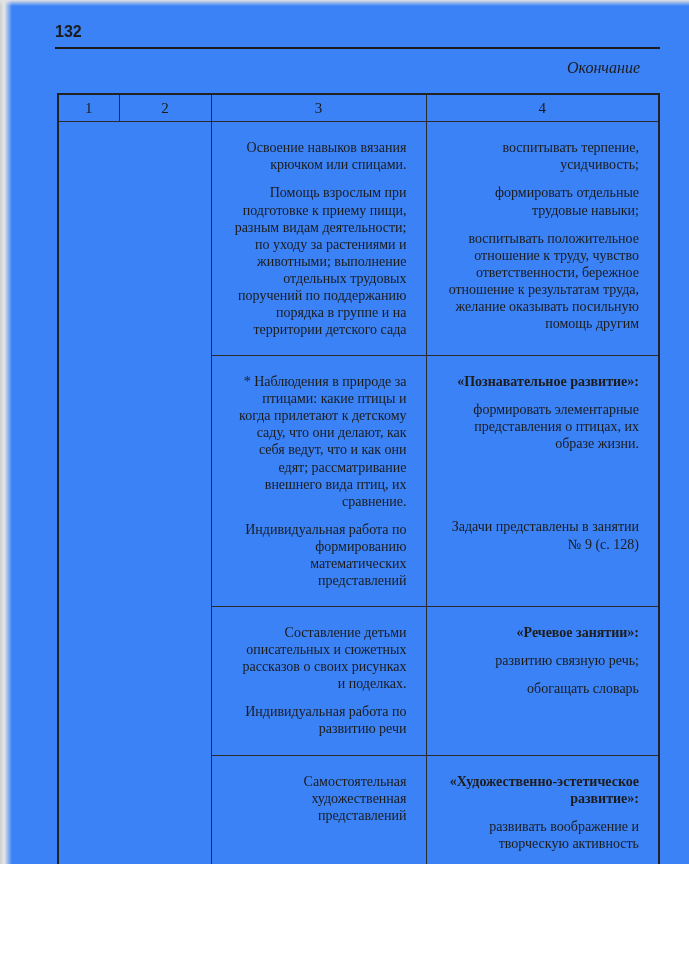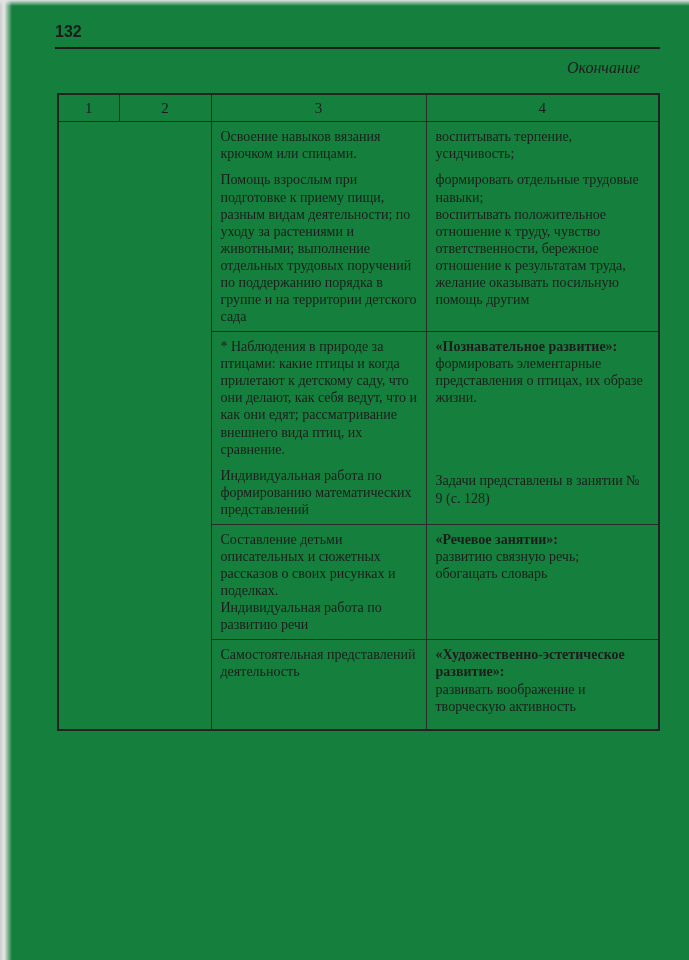--- a/index.html
+++ b/index.html
@@ -1,18 +1,18 @@
 <!DOCTYPE html>
 <html><head>
 <meta charset="utf-8">
 <style>
   html,body { margin:0; padding:0; background:#ffffff; }
   .page {
-    position:relative; width:689px; height:960px;
-    background:#15803d; overflow:hidden;
+    position:relative; width:689px; height:864px;
+    background:#3b82f6; overflow:hidden;
     font-family:"Liberation Serif", serif; color:#1c1c1c;
   }
   .scan-edge-left {
     position:absolute; left:0; top:0; bottom:0; width:12px;
     background:linear-gradient(to right, #cdcdcd 0%, #e7e7e7 35%, rgba(255,255,255,0) 100%);
   }
   .scan-edge-top {
     position:absolute; left:0; top:0; right:0; height:6px;
     background:linear-gradient(to bottom, #e3e3e3 0%, rgba(255,255,255,0) 100%);
   }
@@ -57,21 +57,21 @@
   }
   .plan-table { border:2px solid #222; }
   .plan-table thead th {
     height:18px; padding:4px 2px; text-align:center; vertical-align:middle;
     font-weight:normal; font-size:15px;
   }
   tr.r1 td { height:182px; }
   tr.r2 td { height:178px; }
   tr.r3 td { height:88px; }
   tr.r4 td { height:77px; }
-  .plan-table p { margin:0; }
+  .plan-table p { margin:11px;text-align:right; }
   .plan-table p.gap { margin-top:9px; }
   .plan-table p.push { margin-top:66px; }
   .plan-table .lead-p b { font-weight:bold; }
 </style>
 </head>
 <body>
 
 <div class="page">
   <div class="scan-edge-left"></div>
   <div class="scan-edge-top"></div>
@@ -126,21 +126,21 @@
           <p>Индивидуальная работа по развитию речи</p>
         </td>
         <td>
           <p class="lead-p"><b>«Речевое занятии»:</b></p>
           <p>развитию связную речь;</p>
           <p>обогащать словарь</p>
         </td>
       </tr>
       <tr class="r4">
         <td>
-          <p>Самостоятельная представлений деятельность</p>
+          <p>Самостоятельная художественная представлений</p>
         </td>
         <td>
           <p class="lead-p"><b>«Художественно-эстетическое развитие»:</b></p>
           <p>развивать воображение и творческую активность</p>
         </td>
       </tr>
     </tbody>
   </table>
 </div>
 

